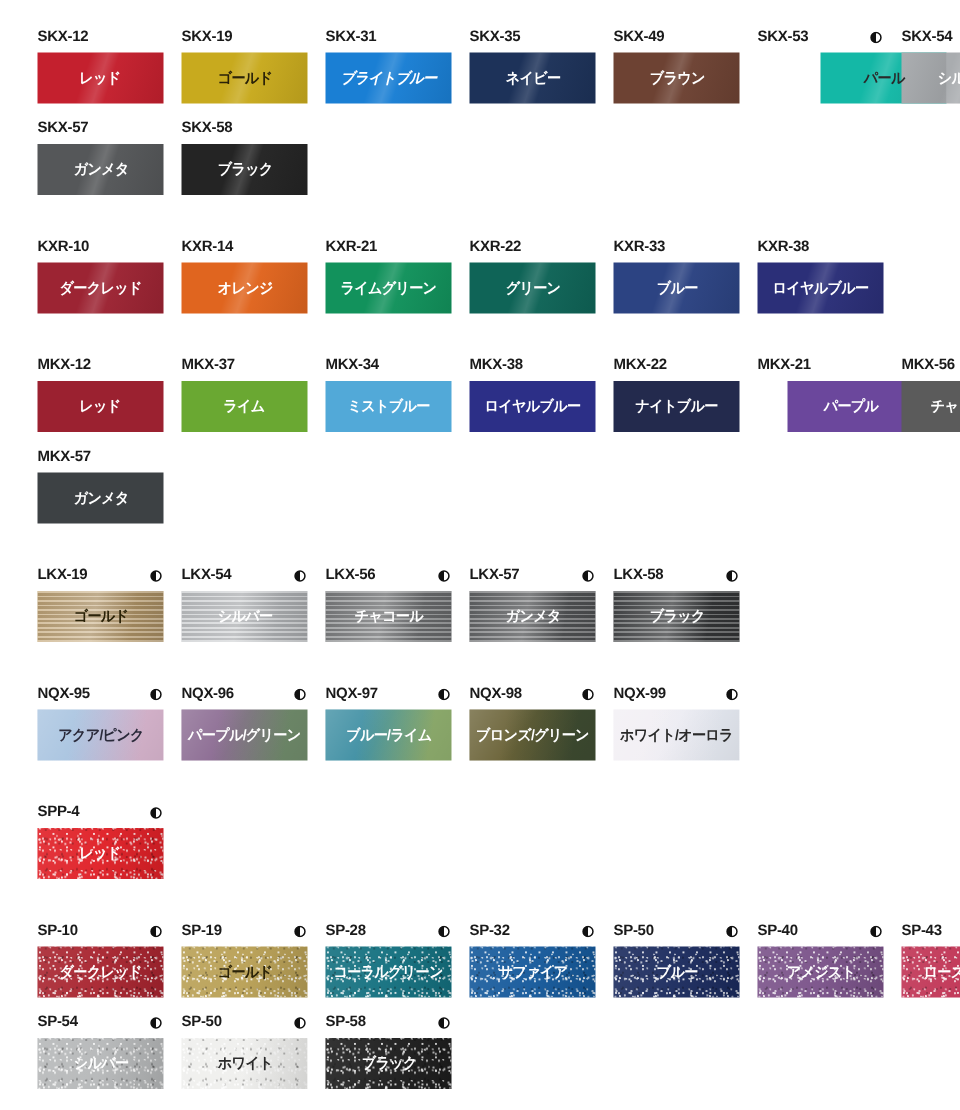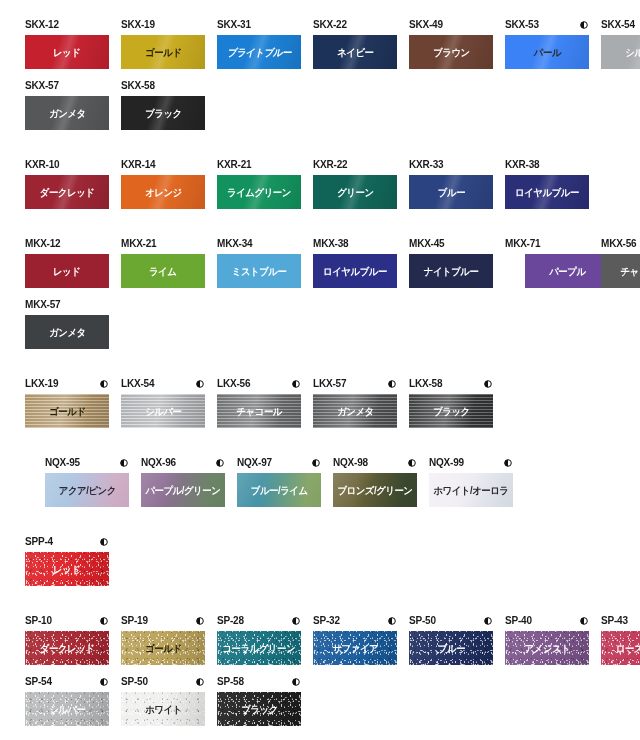--- a/index.html
+++ b/index.html
@@ -193,21 +193,21 @@
         <div class="chip">
           <div class="chip-head">
             <span class="code">SKX-31</span>
           </div>
           <div class="swatch sheen" style="background: rgb(26, 127, 212); font-style: italic;">
             <span class="label" style="color: rgb(255, 255, 255);">ブライトブルー</span>
           </div>
         </div>
         <div class="chip">
           <div class="chip-head">
-            <span class="code">SKX-22</span>
+            <span class="code">SKX-35</span>
           </div>
           <div class="swatch sheen" style="background: rgb(29, 50, 89);">
             <span class="label" style="color: rgb(255, 255, 255);">ネイビー</span>
           </div>
         </div>
         <div class="chip">
           <div class="chip-head">
             <span class="code">SKX-49</span>
           </div>
           <div class="swatch sheen" style="background: rgb(109, 66, 51); justify-content: center;">
@@ -215,21 +215,21 @@
           </div>
         </div>
         <div class="chip">
           <div class="chip-head">
             <span class="code">SKX-53</span>
             <svg viewBox="0 0 16 16" class="halficon">
               <circle cx="8" cy="8" r="6.6" fill="none" stroke="#111" stroke-width="2"></circle>
               <path d="M8 1.4 A6.6 6.6 0 0 0 8 14.6 Z" fill="#111"></path>
             </svg>
           </div>
-          <div class="swatch sheen" style="background: #3b82f6;">
+          <div class="swatch sheen" style="background: #14b8a6; margin-left: 42px;">
             <span class="label" style="color: rgb(42, 42, 42);">パール</span>
           </div>
         </div>
         <div class="chip">
           <div class="chip-head">
             <span class="code">SKX-54</span>
           </div>
           <div class="swatch sheen" style="background: rgb(169, 172, 175);">
             <span class="label" style="color: rgb(255, 255, 255);">シルバー</span>
           </div>
@@ -311,21 +311,21 @@
         <div class="chip">
           <div class="chip-head">
             <span class="code">MKX-12</span>
           </div>
           <div class="swatch" style="background: rgb(155, 33, 48);">
             <span class="label" style="color: rgb(255, 255, 255);">レッド</span>
           </div>
         </div>
         <div class="chip">
           <div class="chip-head">
-            <span class="code">MKX-21</span>
+            <span class="code">MKX-37</span>
           </div>
           <div class="swatch" style="background: rgb(106, 168, 50);">
             <span class="label" style="color: rgb(255, 255, 255);">ライム</span>
           </div>
         </div>
         <div class="chip">
           <div class="chip-head">
             <span class="code">MKX-34</span>
           </div>
           <div class="swatch" style="background: rgb(82, 169, 216);">
@@ -335,29 +335,29 @@
         <div class="chip">
           <div class="chip-head">
             <span class="code">MKX-38</span>
           </div>
           <div class="swatch" style="background: rgb(44, 47, 135);">
             <span class="label" style="color: rgb(255, 255, 255);">ロイヤルブルー</span>
           </div>
         </div>
         <div class="chip">
           <div class="chip-head">
-            <span class="code">MKX-45</span>
+            <span class="code">MKX-22</span>
           </div>
           <div class="swatch" style="background: rgb(35, 42, 77);">
             <span class="label" style="color: rgb(255, 255, 255);">ナイトブルー</span>
           </div>
         </div>
         <div class="chip">
           <div class="chip-head">
-            <span class="code">MKX-71</span>
+            <span class="code">MKX-21</span>
           </div>
           <div class="swatch" style="background: rgb(107, 71, 156); margin-left: 20px;">
             <span class="label" style="color: rgb(255, 255, 255);">パープル</span>
           </div>
         </div>
         <div class="chip">
           <div class="chip-head">
             <span class="code">MKX-56</span>
           </div>
           <div class="swatch" style="background: rgb(91, 91, 91);">
@@ -433,21 +433,21 @@
               <circle cx="8" cy="8" r="6.6" fill="none" stroke="#111" stroke-width="2"></circle>
               <path d="M8 1.4 A6.6 6.6 0 0 0 8 14.6 Z" fill="#111"></path>
             </svg>
           </div>
           <div class="swatch hairline" style="background: rgb(58, 60, 62);">
             <span class="label" style="color: rgb(255, 255, 255);">ブラック</span>
           </div>
         </div>
       </div>
     </div>
-    <div class="group" style="margin-bottom: 18px; padding-left: 20px;">
+    <div class="group" style="margin-bottom: 18px;">
       <div class="row">
         <div class="chip">
           <div class="chip-head">
             <span class="code">NQX-95</span>
             <svg viewBox="0 0 16 16" class="halficon">
               <circle cx="8" cy="8" r="6.6" fill="none" stroke="#111" stroke-width="2"></circle>
               <path d="M8 1.4 A6.6 6.6 0 0 0 8 14.6 Z" fill="#111"></path>
             </svg>
           </div>
           <div class="swatch shift" style="background: linear-gradient(100deg, rgb(169, 196, 224) 0%, rgb(169, 196, 224) 28%, rgb(217, 182, 207) 82%, rgb(217, 182, 207) 100%);">

